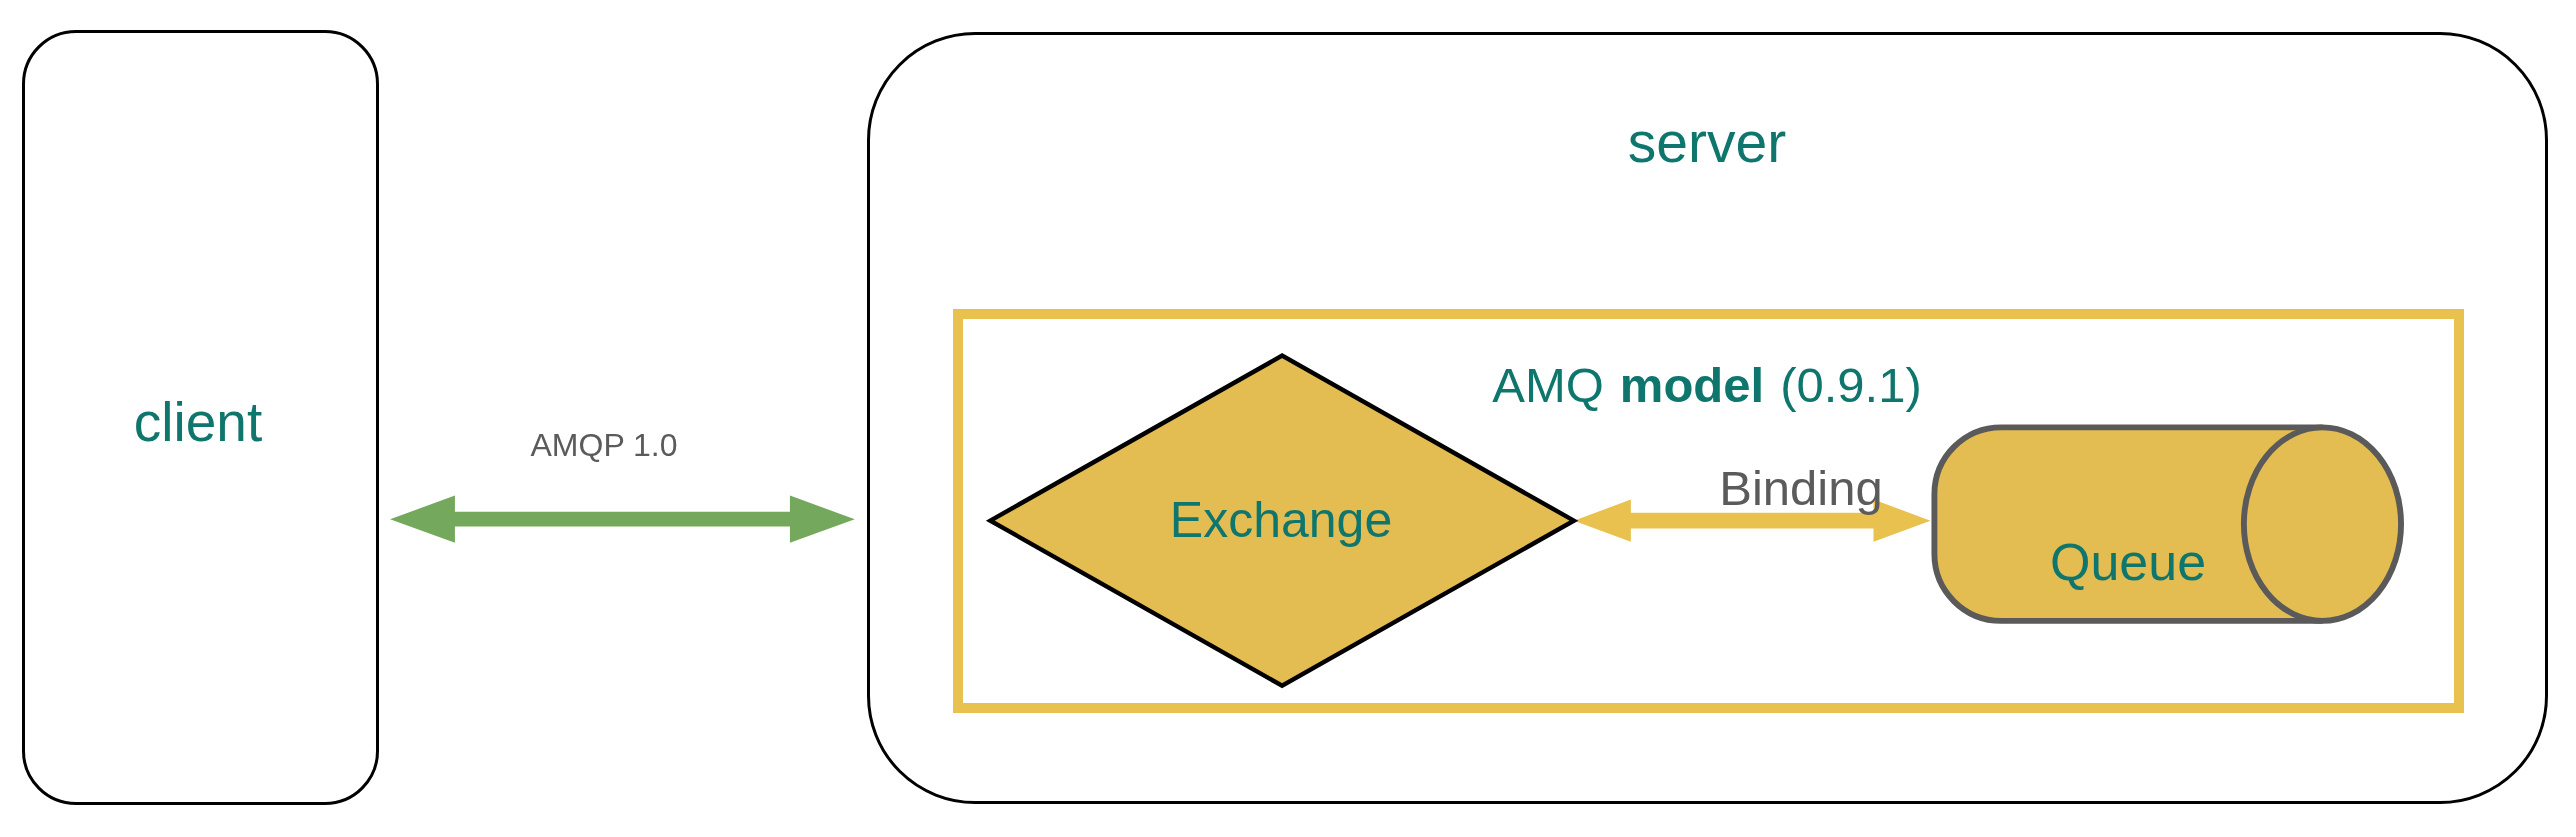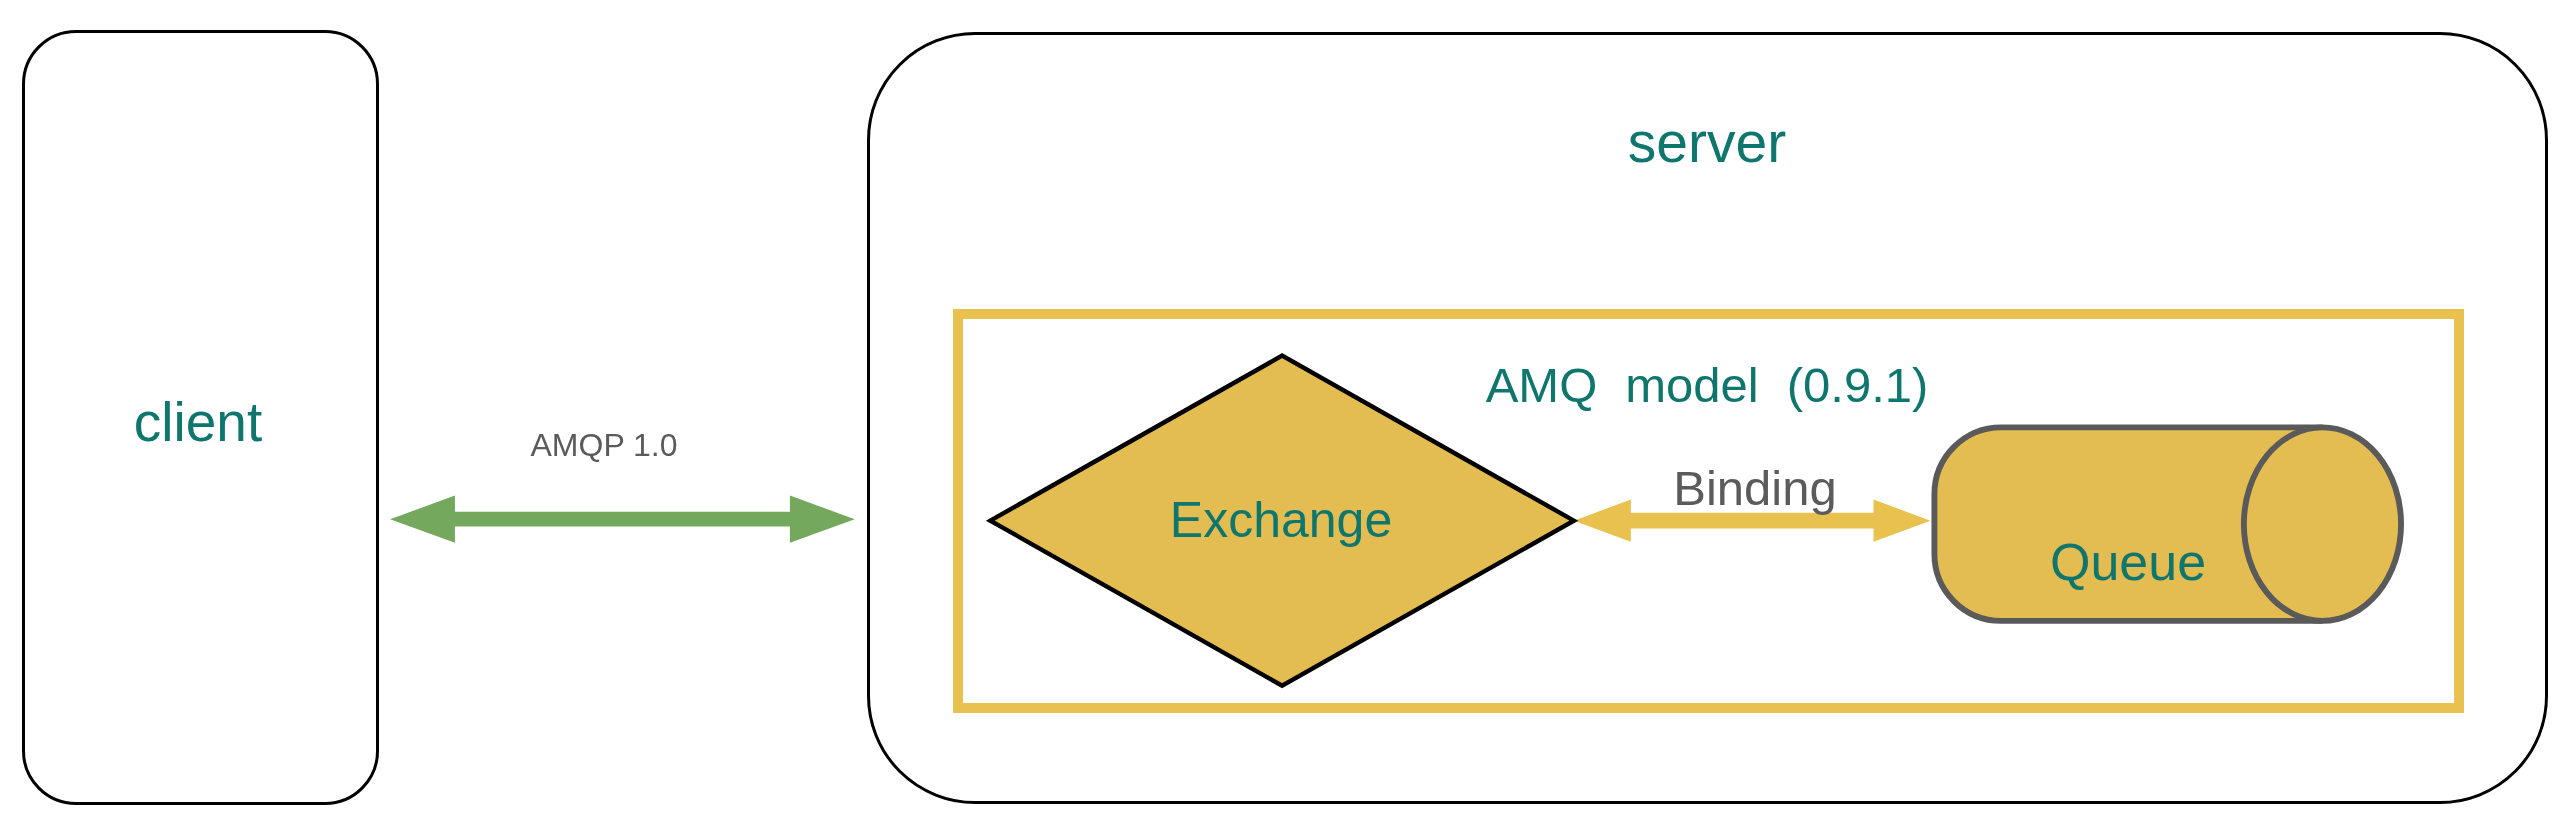--- a/index.html
+++ b/index.html
@@ -50,25 +50,25 @@
     white-space: nowrap;
     color: #0f766e;
     line-height: 1.1;
   }
   .label.gray { color: #5b5b5b; }
   .client-label  { left: 198px;  top: 422px; font-size: 55px; text-align: right; }
   .server-label  { left: 1707px; top: 142px; font-size: 57px; }
   .amqp-label    { left: 604px;  top: 446px; font-size: 32px; }
   .amq-model-label {
     left: 1707px; top: 376px; font-size: 49px;
-    display: flex; gap: 28px; align-items: baseline;
+    display: flex; gap: 16px; align-items: baseline;
   }
-  .amq-model-label b { font-weight: 400; margin-top: 19px; }
+  .amq-model-label b { font-weight: 700; margin-top: 19px; }
   .exchange-label { left: 1281px; top: 520px; font-size: 50px; }
-  .binding-label  { left: 1755px; top: 489px; font-size: 49px; }
+  .binding-label  { left: 1801px; top: 489px; font-size: 49px; }
   .queue-label    { left: 2128px; top: 531px; font-size: 52px; margin-top: 32px; }
 </style>
 </head>
 <body>
 
 <div class="canvas">
 
   <div class="box client-box"></div>
 
   <div class="box server-box"></div>

